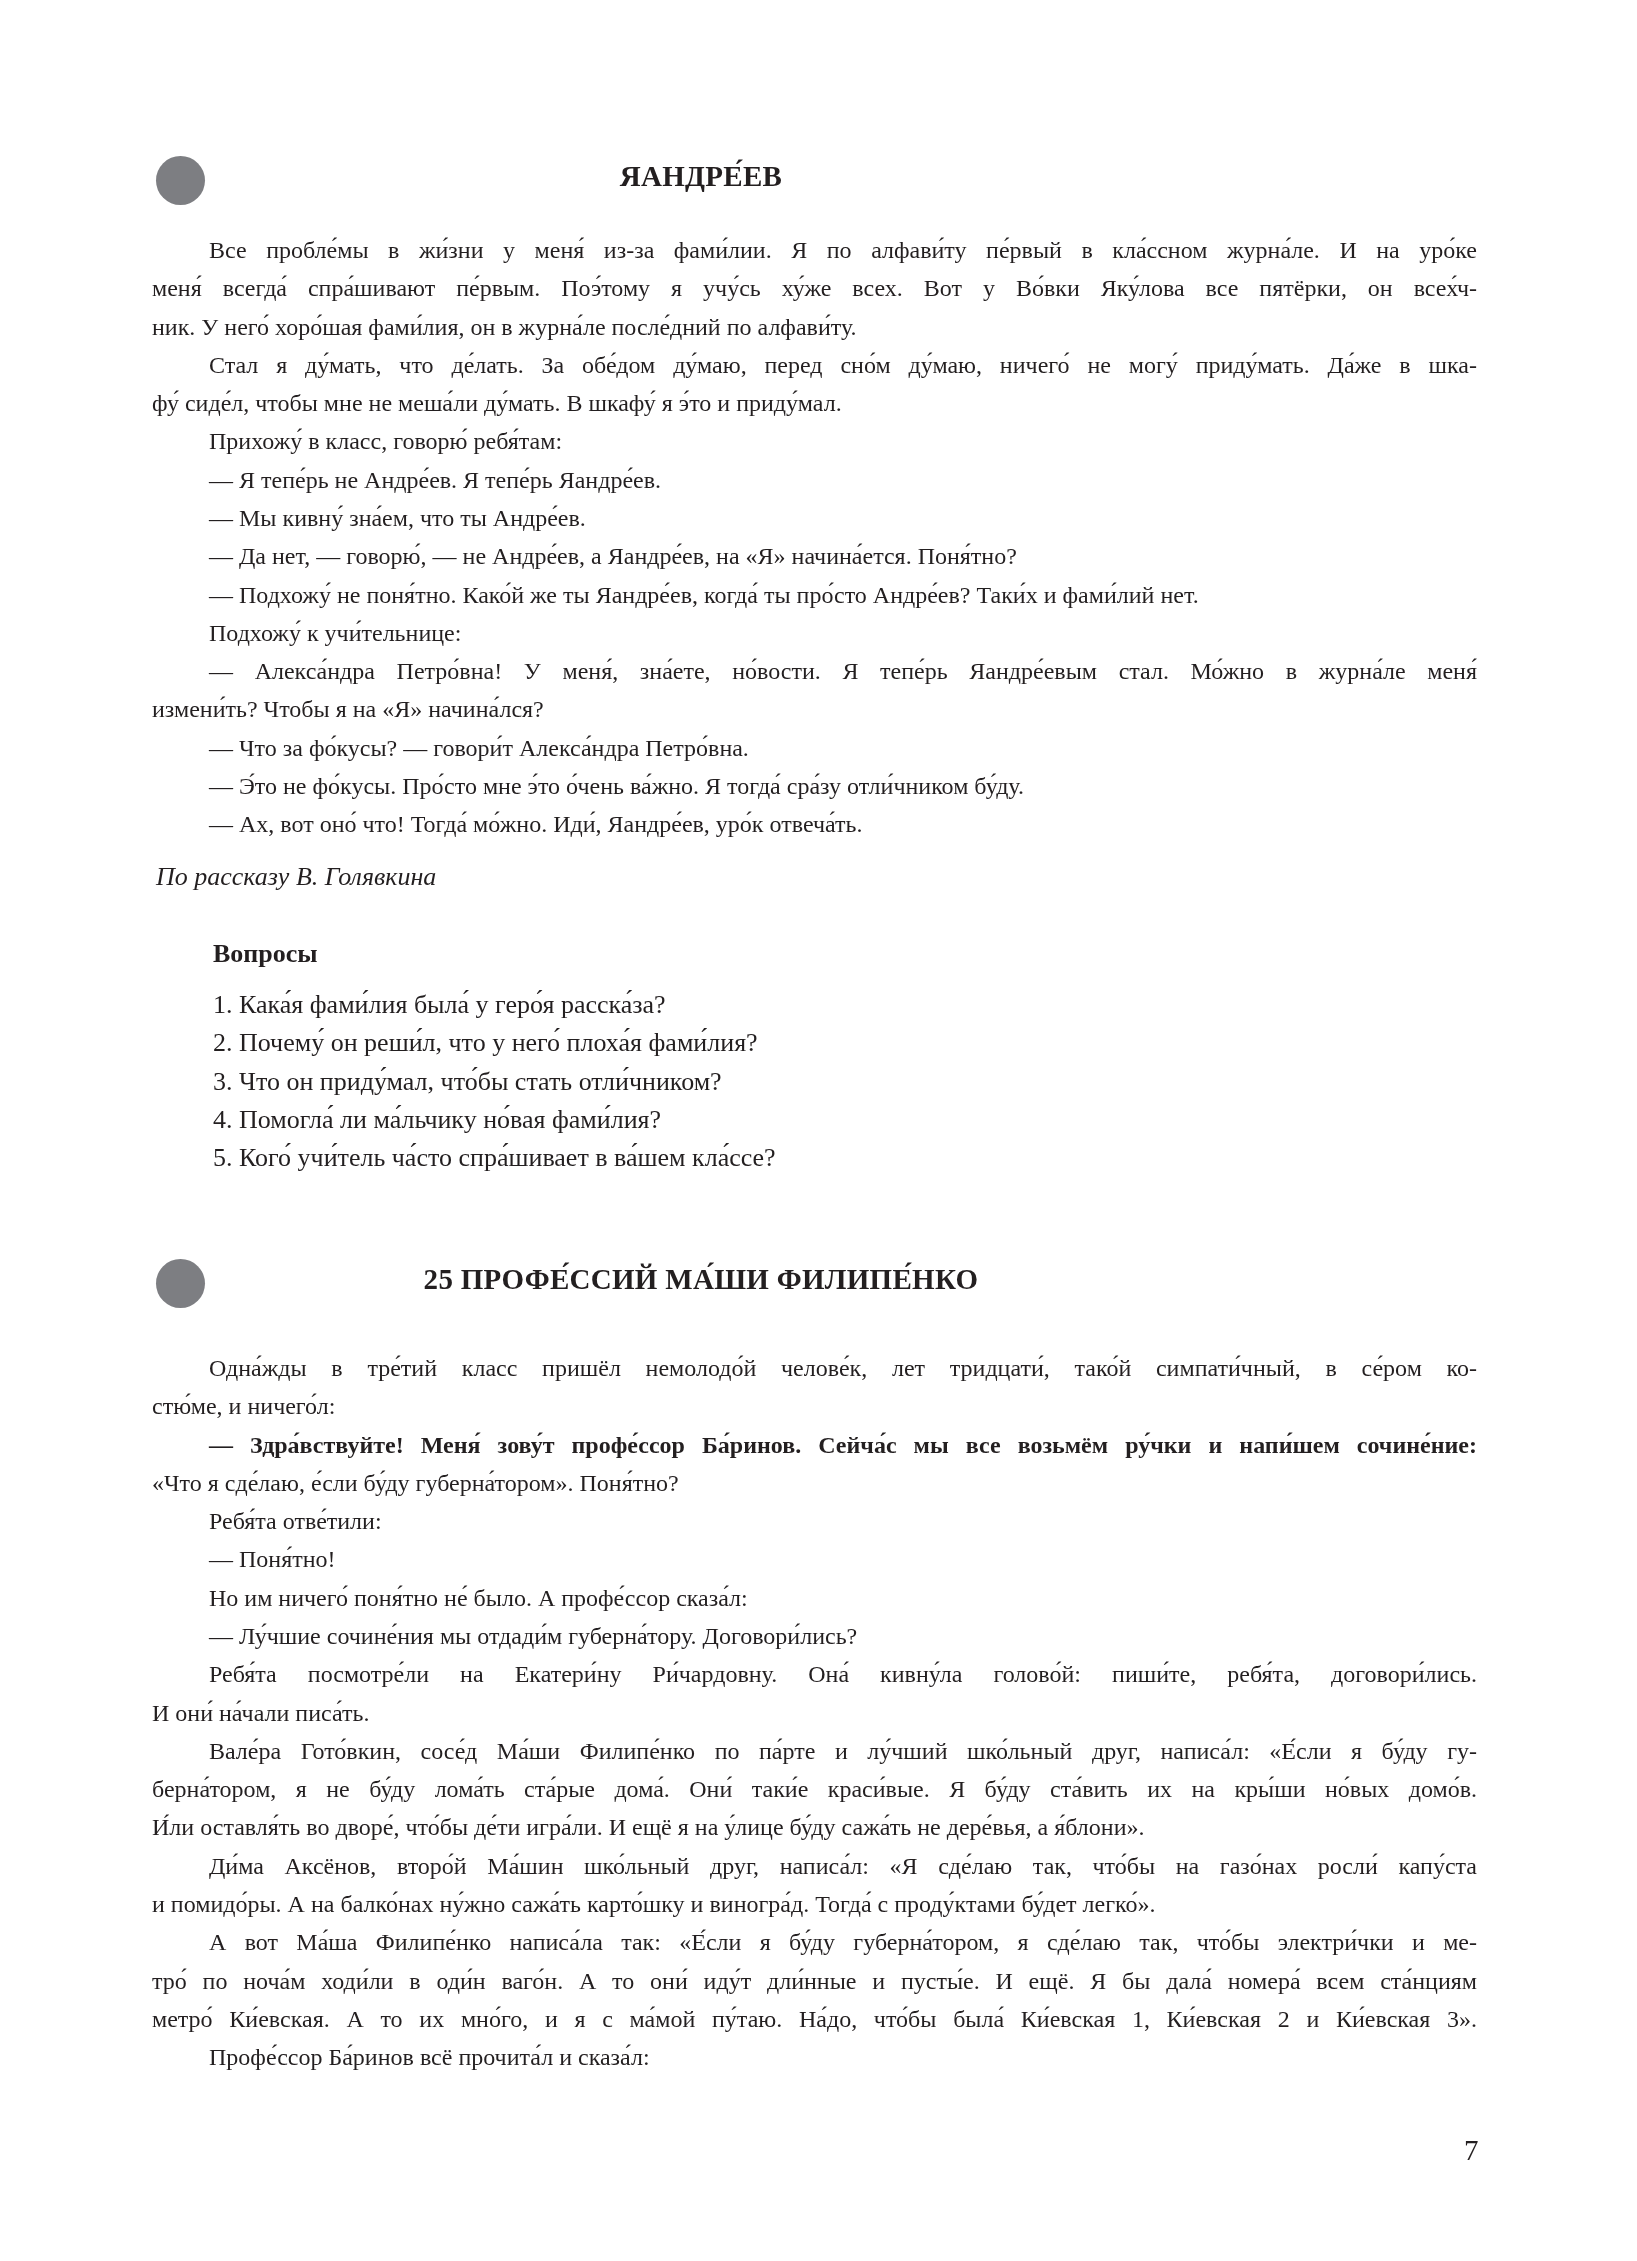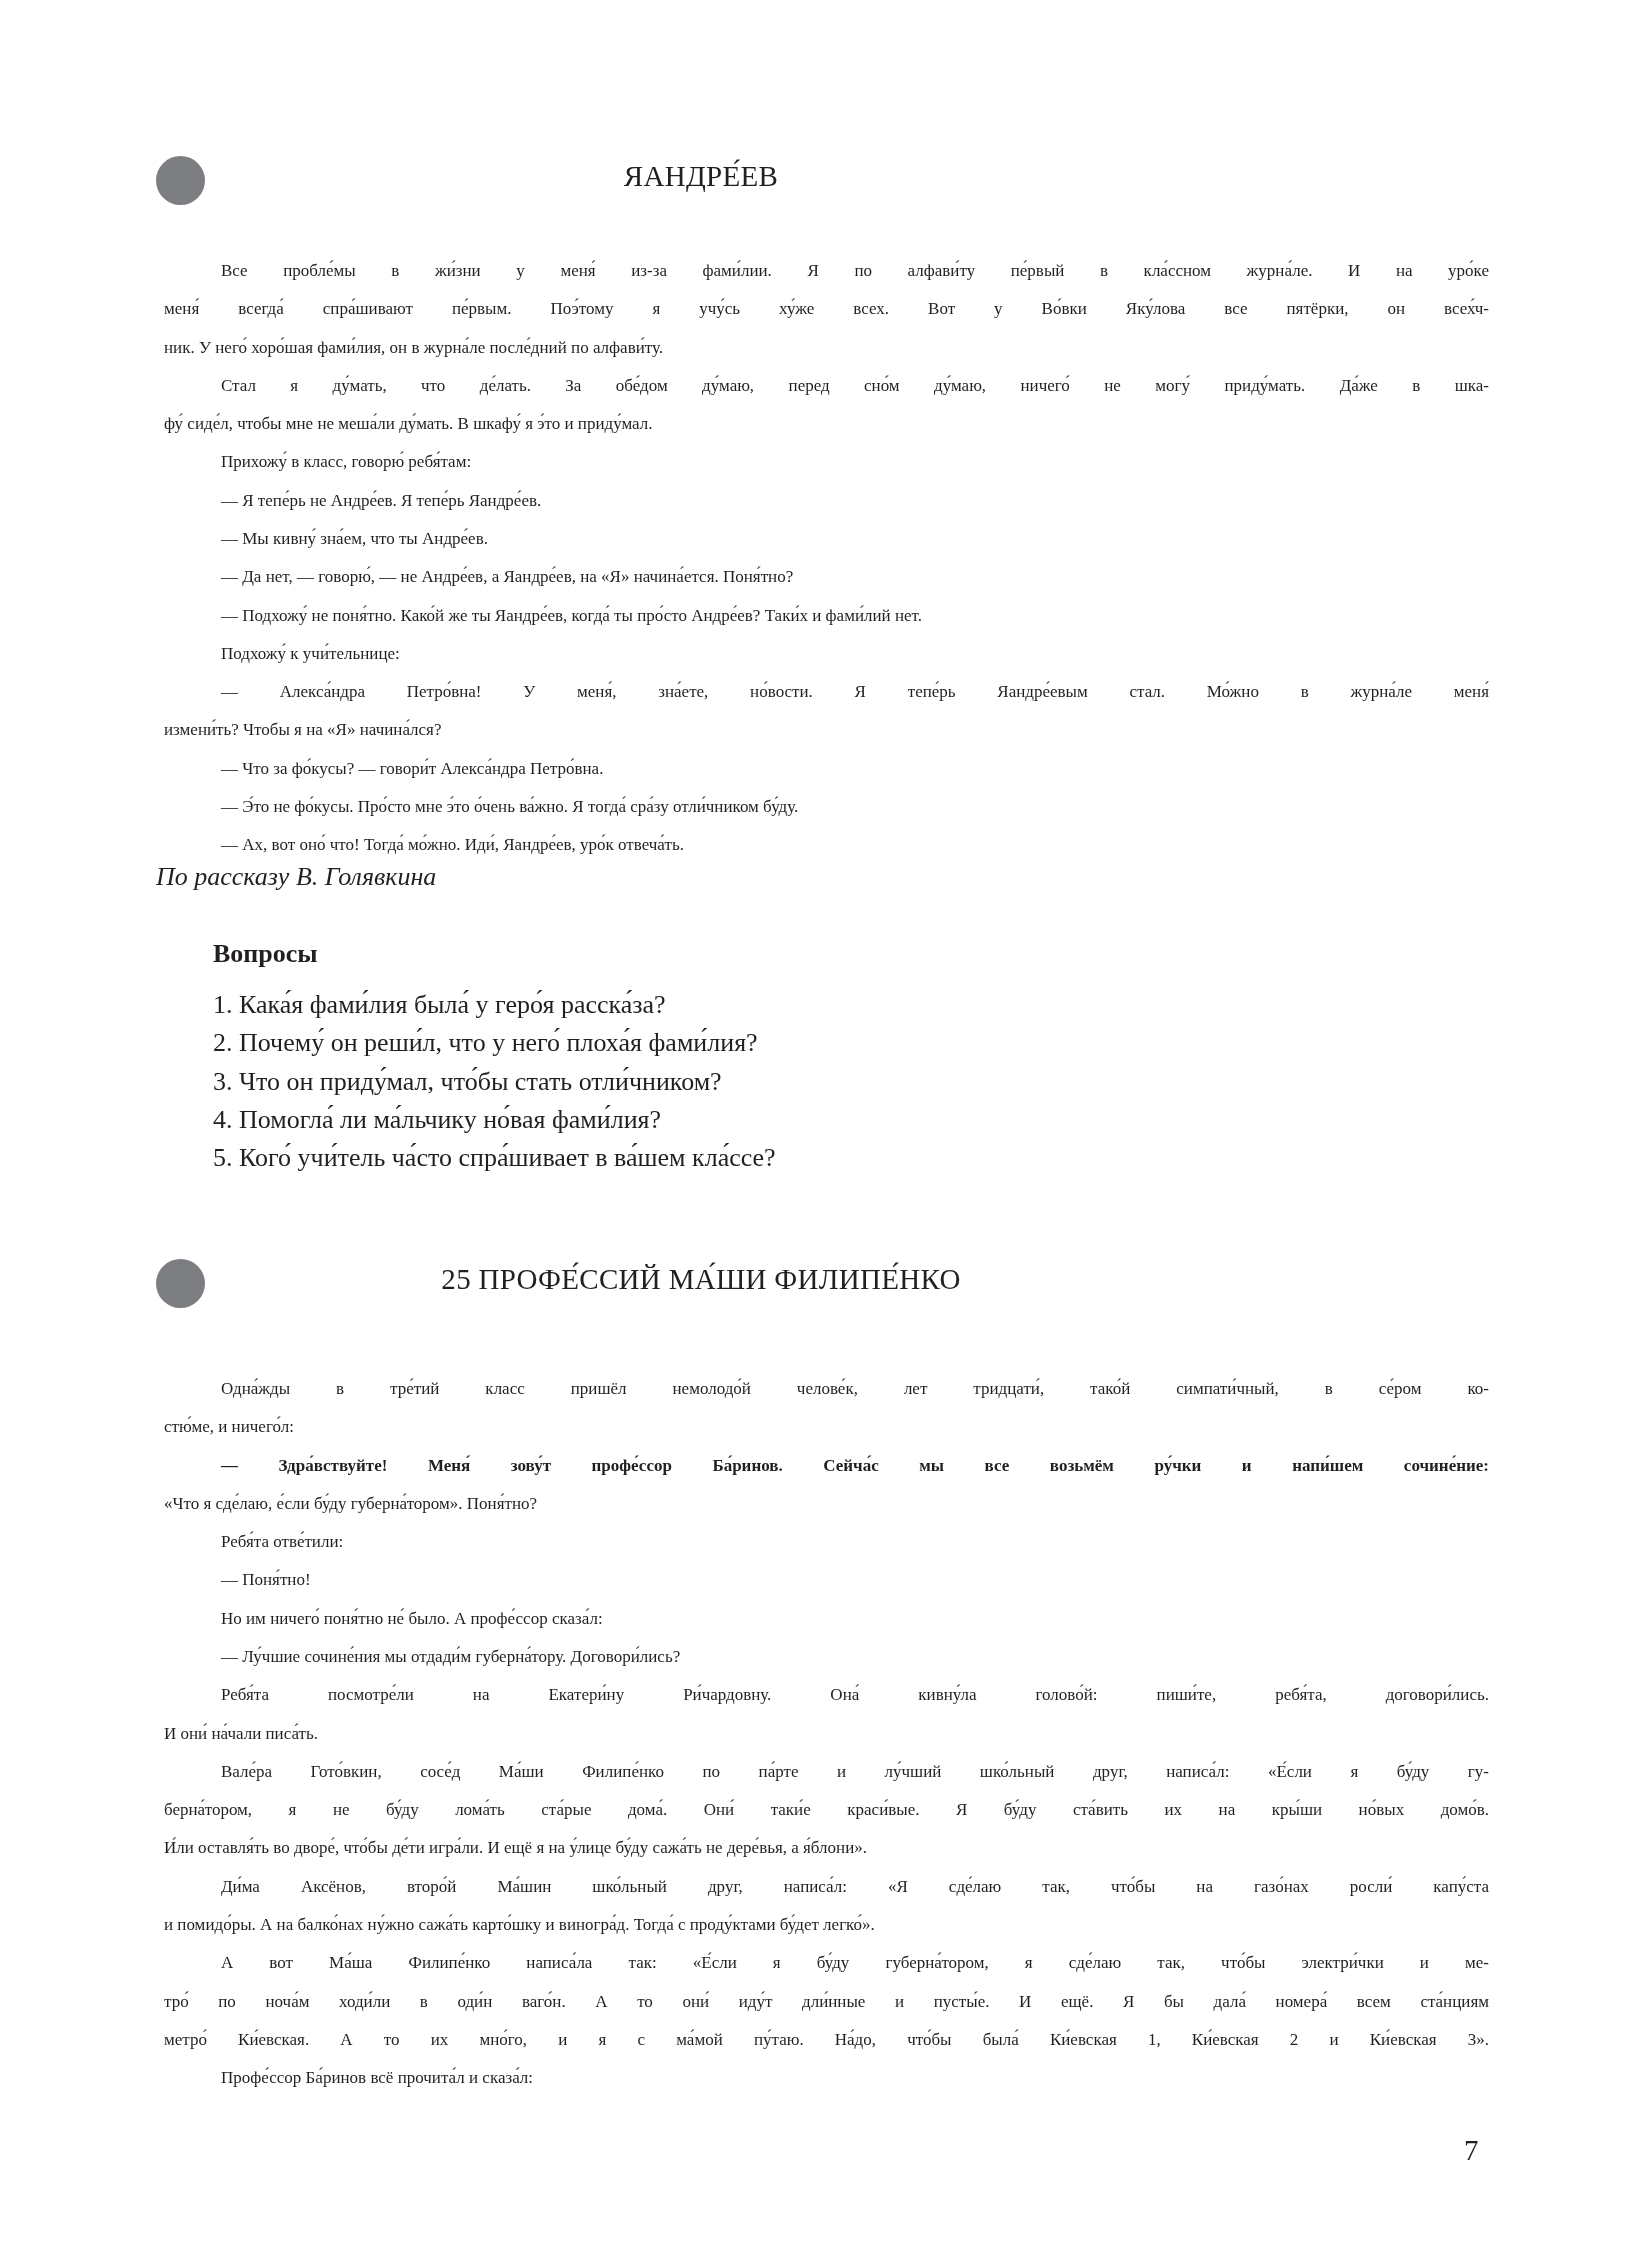--- a/index.html
+++ b/index.html
@@ -1,23 +1,23 @@
 <!DOCTYPE html>
 <html style="font-size:10.6px"><head>
 <meta charset="utf-8">
 <style>
   html, body { margin:0; padding:0; background:#ffffff; }
   body { width:1638px; height:2261px; position:relative; overflow:hidden;
          font-family:"Liberation Serif", "DejaVu Serif", serif; color:#231f20; }
   .bullet { position:absolute; left:156px; width:49px; height:49px; border-radius:50%;
             background:#7d7e82; }
   .title { position:absolute; left:0; width:1402px; text-align:center;
-           font-weight:normal; font-size:29px; letter-spacing:0.3px; line-height:40px; }
-  .line { position:absolute; left:164px; width:1325px; font-size:17px; line-height:38px;
-          white-space:nowrap; overflow:visible;margin-top:21px; }
+           font-weight:bold; font-size:29px; letter-spacing:0.3px; line-height:40px; }
+  .line { position:absolute; left:152px; width:1325px; font-size:24px; line-height:38px;
+          white-space:nowrap; overflow:visible; }
   .line.full { text-align:justify; text-align-last:justify; white-space:normal; height:38px; overflow:hidden; }
   .line.ind { padding-left:57px; box-sizing:border-box; }
   .attrib { position:absolute; left:156px; width:1325px; text-align:left; font-style:italic;
             font-size:26px; line-height:38px; }
   .subhead { position:absolute; left:213px; font-weight:bold; font-size:26px; line-height:38px; }
   .q { position:absolute; left:213px; font-size:26px; line-height:38px; white-space:nowrap; }
   .pagenum { position:absolute; left:1464px; top:2131px; font-size:29px; line-height:38px; }
 </style>
 </head>
 <body>

